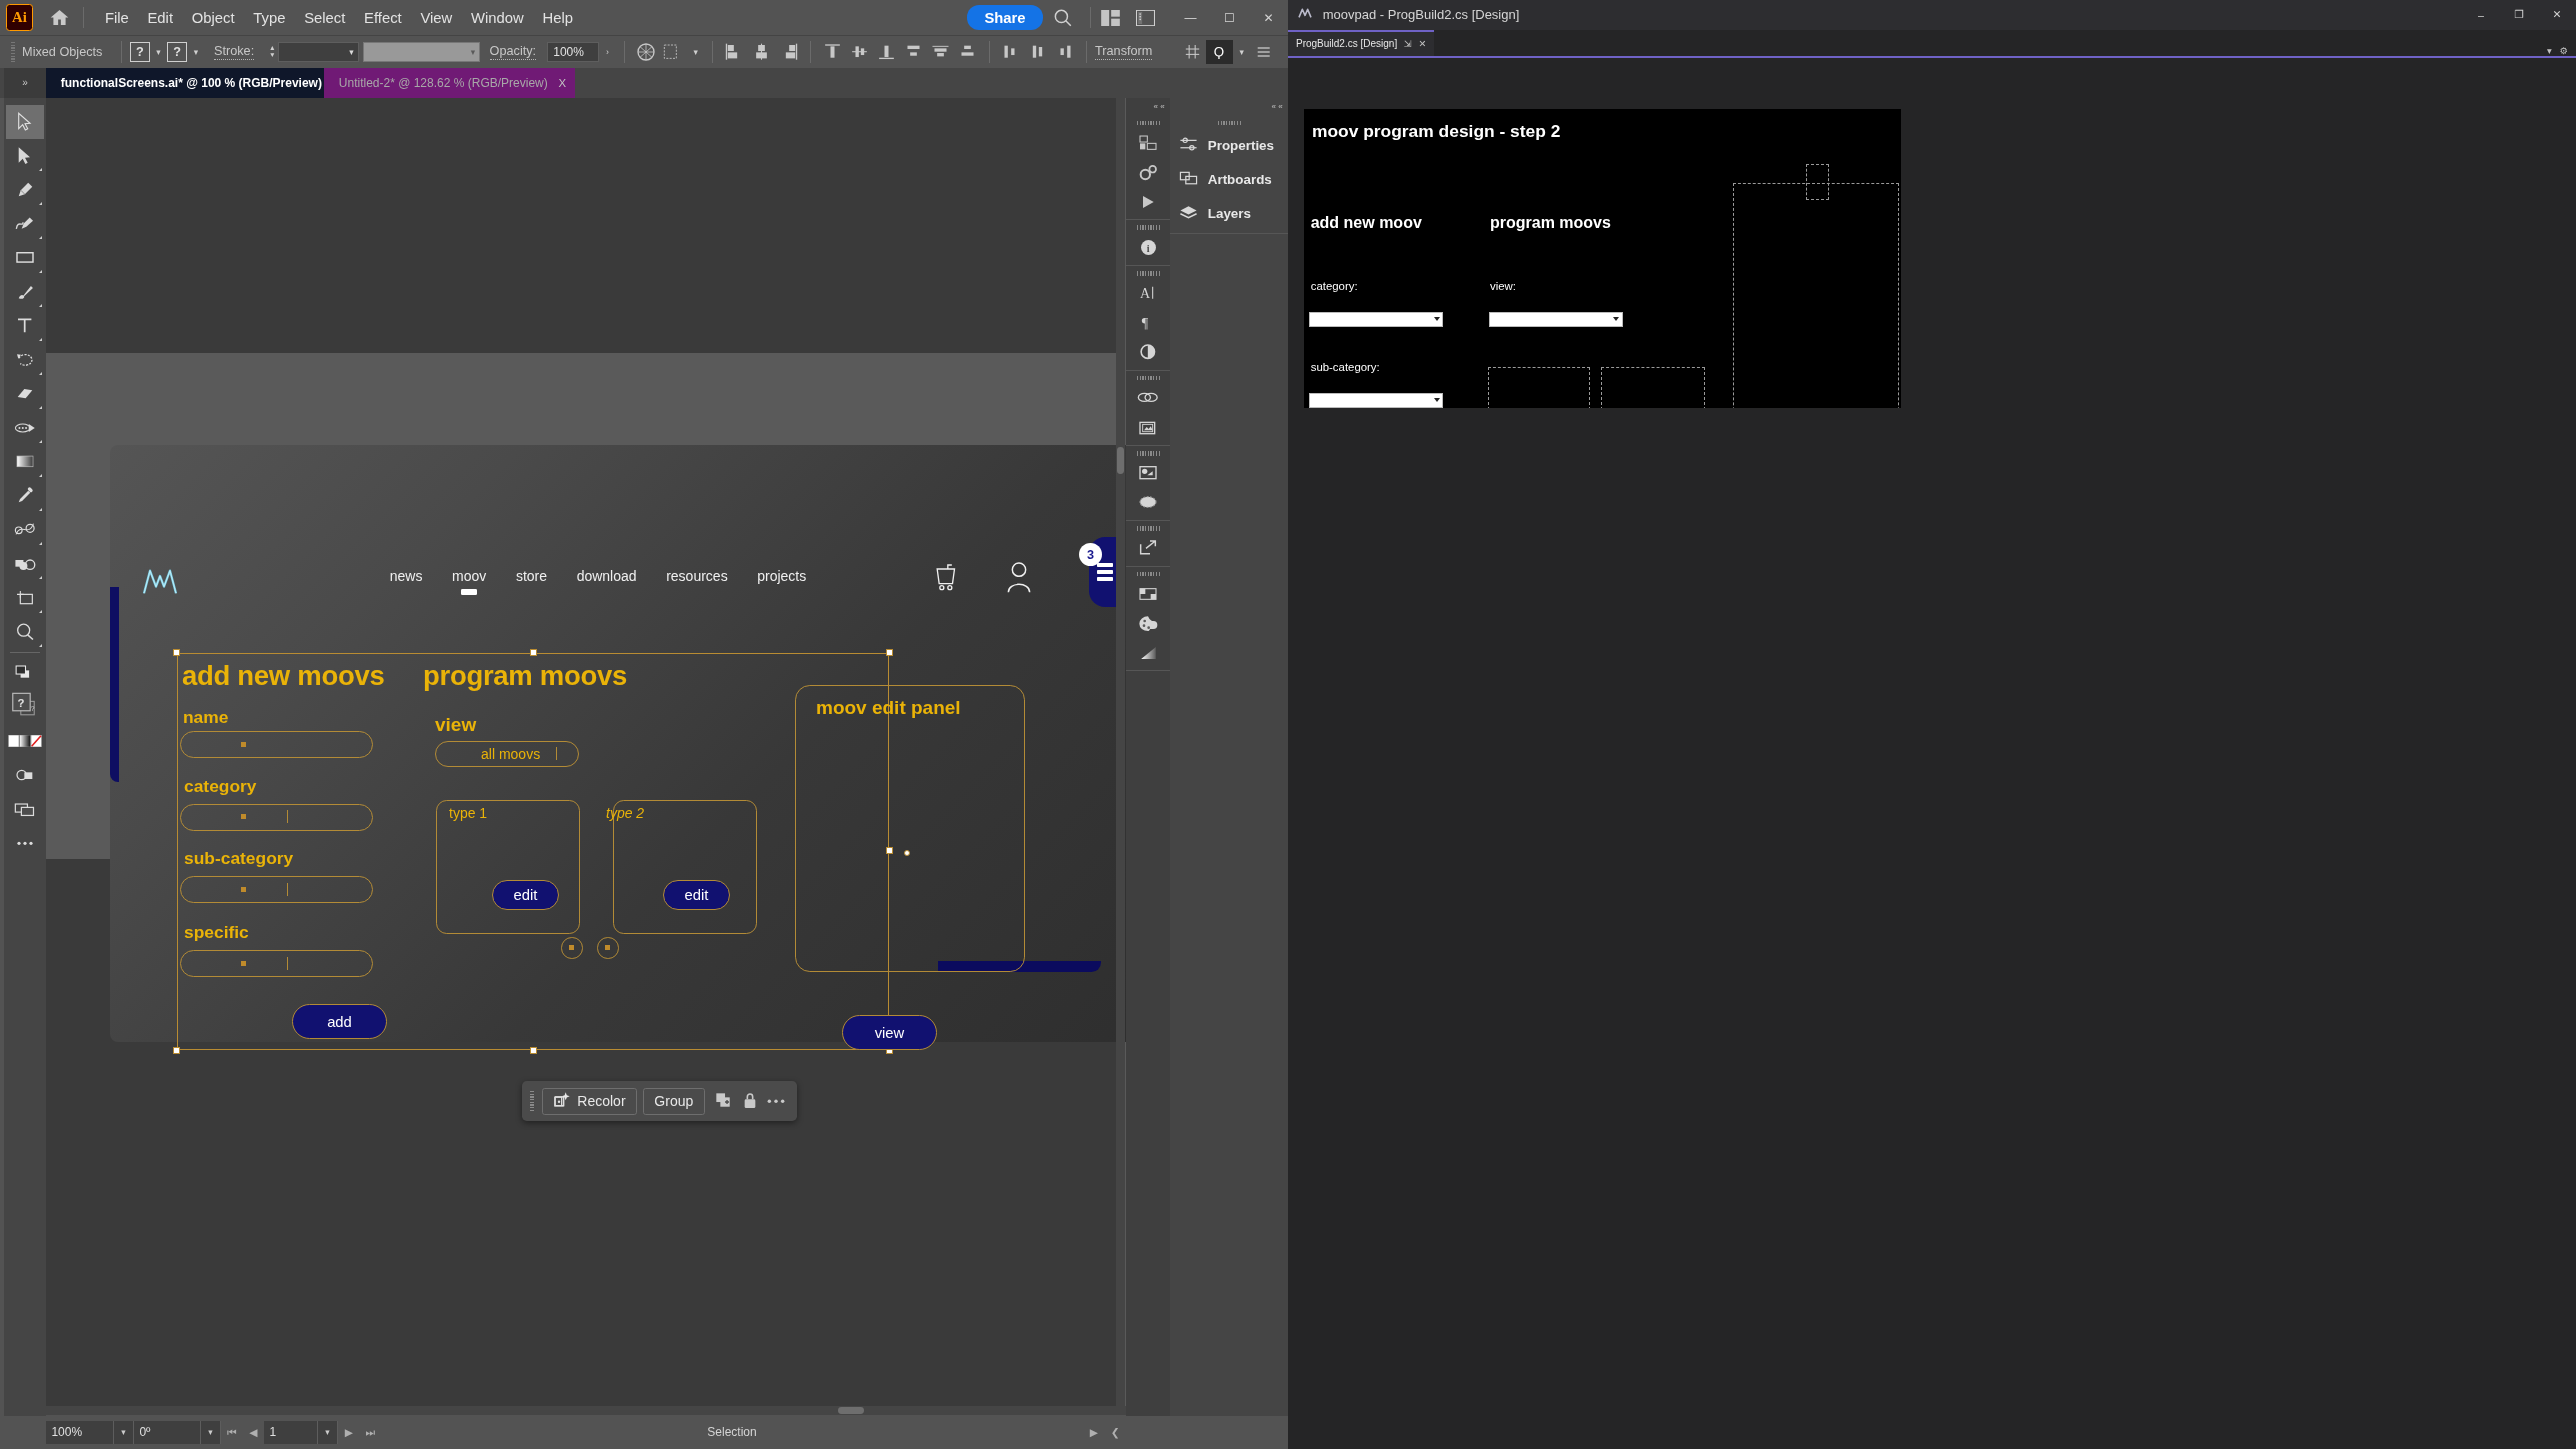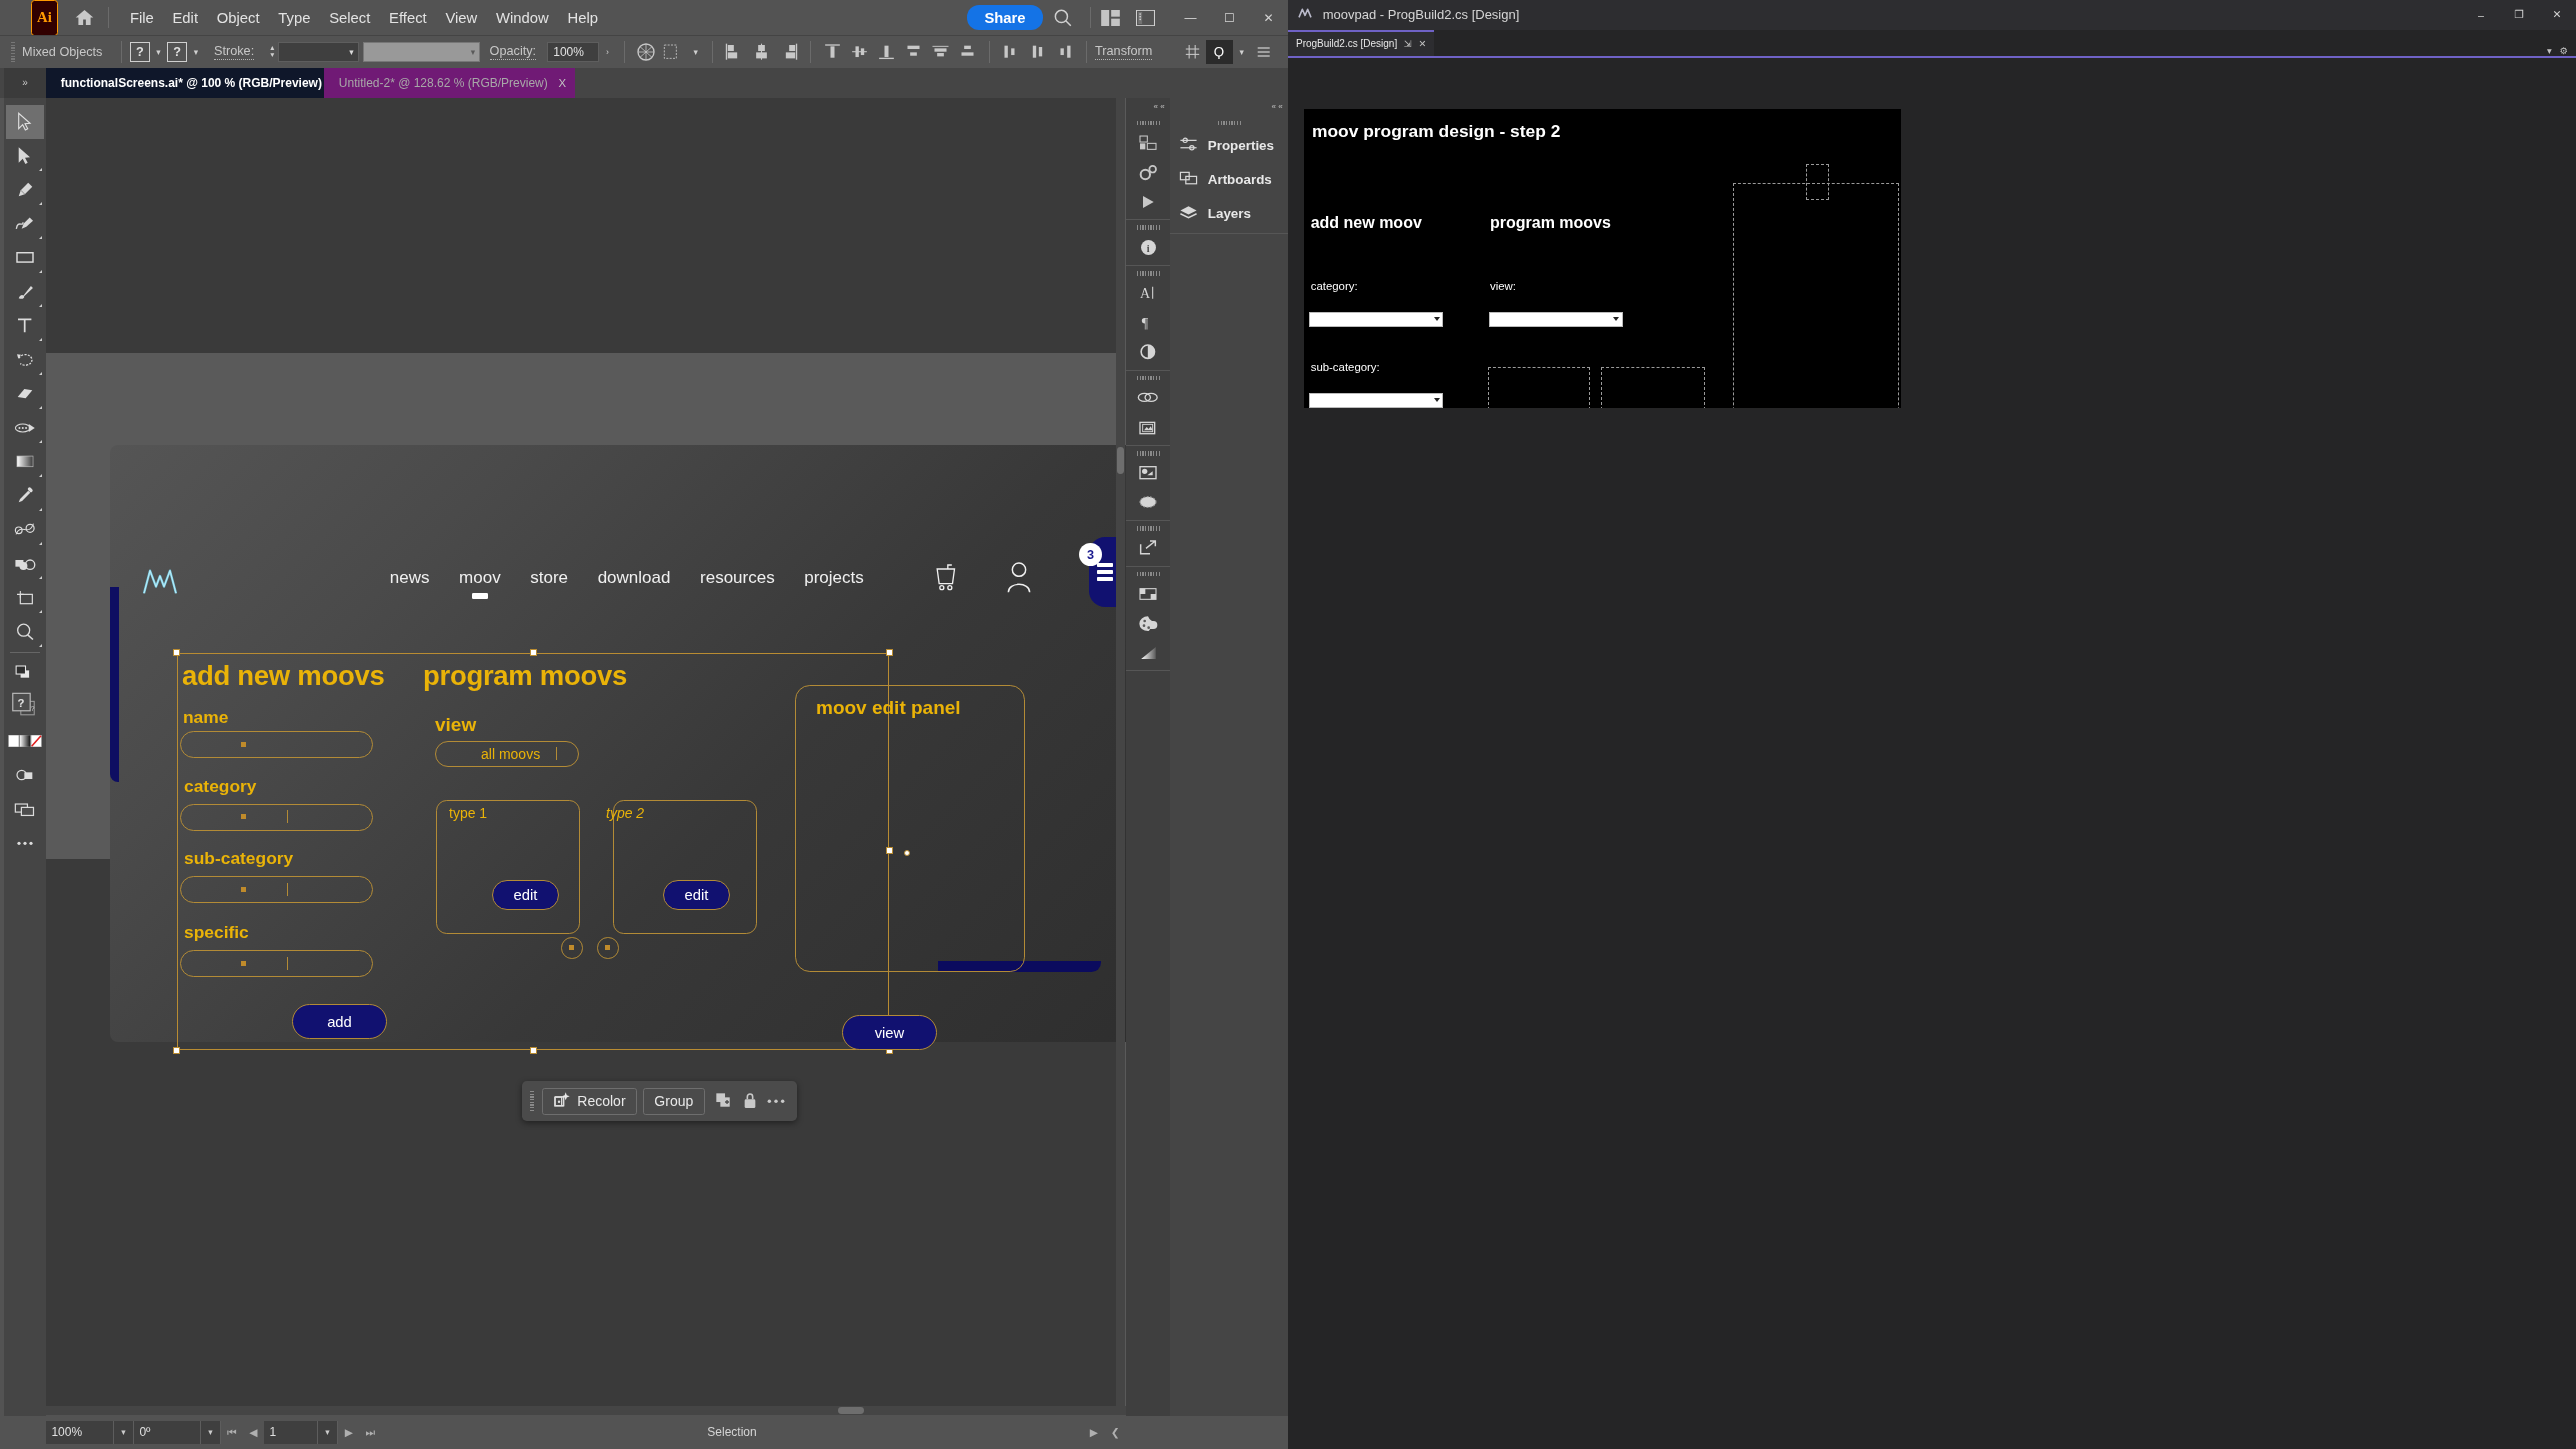--- a/index.html
+++ b/index.html
@@ -16,21 +16,21 @@
     position: absolute; left: 0; top: 0; width: 1288px; height: 1449px;
     background: #535353;
   }
 
   
   .ai-menubar {
     position: absolute; left: 0; top: 0; width: 1288px; height: 35px;
     background: #535353; display: flex; align-items: center;
   }
   .ai-logo {
-    width: 27px; height: 36px; margin-left: 31px; border-radius: 3.4px;
+    width: 27px; height: 27px; margin-left: 6px; border-radius: 3.4px;
     background: #310000; border: 0.7px solid #ff9a00;
     color: #ff9a00; font-size: 14.8px; font-weight: bold;
     display: flex; align-items: center; justify-content: center;
     font-family: "Liberation Serif", serif;
   }
   .home-icon { margin-left: 14.8px; width: 23px; height: 23px; position: relative; }
   .home-icon svg { display: block; }
   .menu-sep { width: 0.7px; height: 21.5px; background: #6b6b6b; margin-left: 12px; }
   .menu-items { display: flex; margin-left: 12px; }
   .menu-item {
@@ -144,21 +144,21 @@
     position: absolute; left: 0; top: 142px; width: 9.4px; height: 195px;
     background: #0e0e62; border-bottom-left-radius: 8px;
   }
   .mockup-navybot {
     position: absolute; left: 892px; top: 863px; width: 163px; height: 11.4px;
     background: #0b0b5e; border-bottom-right-radius: 9.4px;
   }
 
   .nav-logo { position: absolute; left: 94px; top: 466px; width: 40px; height: 36px; }
   .nav-links { position: absolute; left: 329px; top: 470px; display: flex; gap: 0; }
-  .nav-link { color: #f0f0f0; font-size: 17px; padding: 0 14.8px; position: relative; cursor: pointer;
+  .nav-link { color: #f0f0f0; font-size: 14px; padding: 0 14.8px; position: relative; cursor: pointer;
     font-family: "Liberation Sans", sans-serif; }
   .nav-link.active::after {
     content:""; position:absolute; left: 50%; transform: translateX(-50%);
     bottom: -11.4px; width: 16px; height: 6px; background: #fff; border-radius: 1.3px;
   }
   .nav-cart { position: absolute; left: 887px; top: 463px; cursor: pointer; }
   .nav-user { position: absolute; left: 959px; top: 462px; cursor: pointer; }
   .nav-burger {
     position: absolute; left: 1043px; top: 439px; width: 32px; height: 70px;
     background: #111170; border-top-left-radius: 16px; border-bottom-left-radius: 16px;

